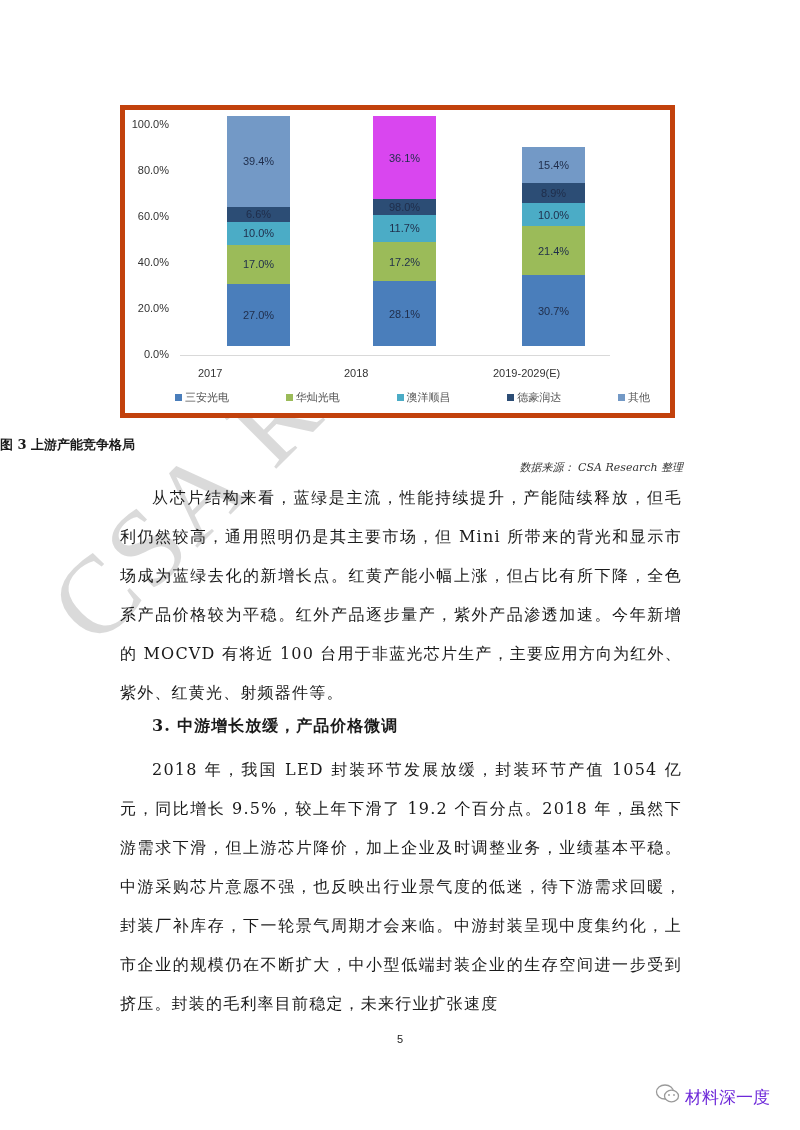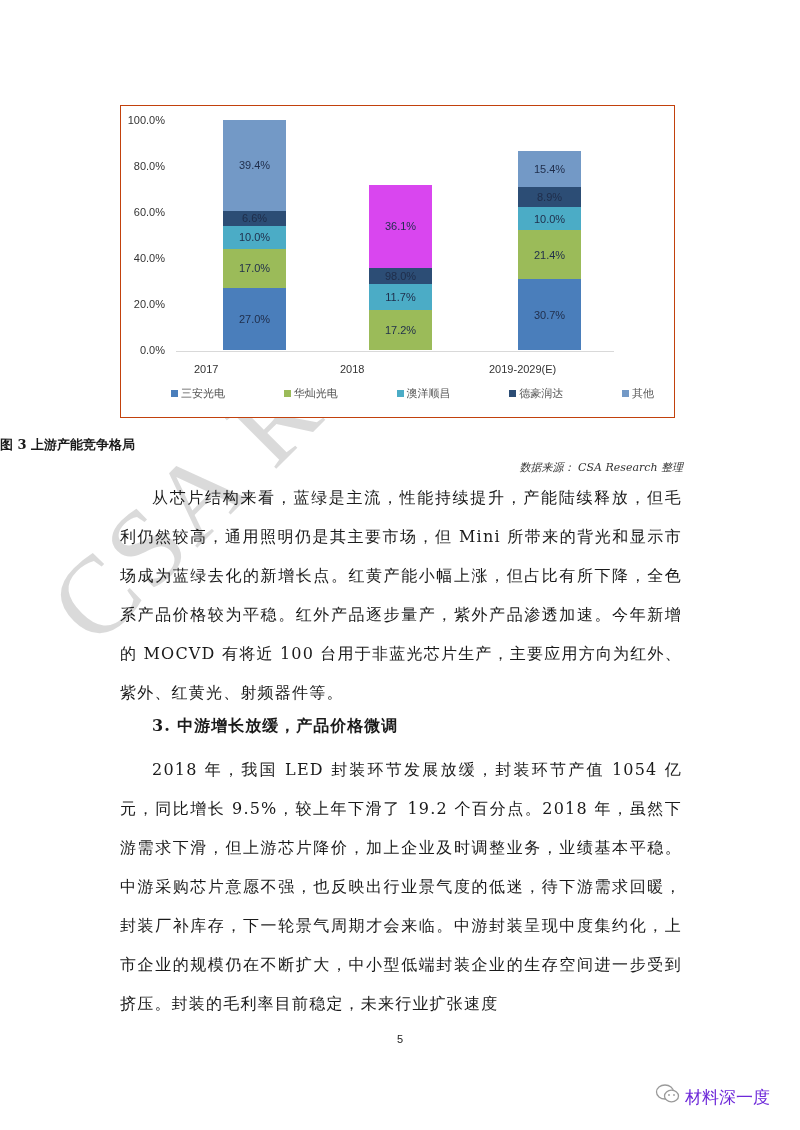--- a/index.html
+++ b/index.html
@@ -2,21 +2,21 @@
 <html><head>
 <meta charset="utf-8">
 <style>
   html, body { margin: 0; padding: 0; }
   body {
     width: 800px; height: 1130px; background: #ffffff; position: relative; overflow: hidden;
     font-family: "DejaVu Serif", "Liberation Serif", serif; color: #1a1a1a;
   }
   .chart-box {
     position: absolute; left: 120px; top: 105px; width: 555px; height: 313px;
-    border: 1px solid #c2410c; background: #fff; box-sizing: border-box;
+    border: 5px solid #c2410c; background: #fff; box-sizing: border-box;
   }
   .ytick {
     position: absolute; left: 4px; width: 40px; text-align: right;
     font-family: "Liberation Sans", "DejaVu Sans", sans-serif; font-size: 11px; color: #333;
   }
   .axis-line { position: absolute; left: 55px; right: 60px; top: 245px; height: 1px; background: #d9d9d9; }
   .bar { position: absolute; width: 63px; bottom: 67px; height: 230px; display: flex; flex-direction: column-reverse; }
   .seg { display: flex; align-items: center; justify-content: center;
     font-family: "Liberation Sans", "DejaVu Sans", sans-serif; font-size: 11px; color: #1f2d4a; }
   .xlabel { position: absolute; top: 257px; width: 120px; text-align: left;
@@ -53,20 +53,21 @@
   <div class="axis-line"></div>
 
   <div class="bar" style="left:102px">
     <div class="seg" style="height:27.0%;background:#4a7ebb">27.0%</div>
     <div class="seg" style="height:17.0%;background:#9bbb59">17.0%</div>
     <div class="seg" style="height:10.0%;background:#4bacc6">10.0%</div>
     <div class="seg" style="height:6.6%;background:#2c4d75">6.6%</div>
     <div class="seg" style="height:39.4%;background:#7399c6">39.4%</div>
   </div>
   <div class="bar" style="left:248px">
+    <div class="seg" style="height:28.1%;background:#4a7ebb">28.1%</div>
     <div class="seg" style="height:17.2%;background:#9bbb59">17.2%</div>
     <div class="seg" style="height:11.7%;background:#4bacc6">11.7%</div>
     <div class="seg" style="height:6.9%;background:#2c4d75">98.0%</div>
     <div class="seg" style="height:36.1%;background:#d946ef">36.1%</div>
   </div>
   <div class="bar" style="left:397px">
     <div class="seg" style="height:30.7%;background:#4a7ebb">30.7%</div>
     <div class="seg" style="height:21.4%;background:#9bbb59">21.4%</div>
     <div class="seg" style="height:10.0%;background:#4bacc6">10.0%</div>
     <div class="seg" style="height:8.9%;background:#2c4d75">8.9%</div>

